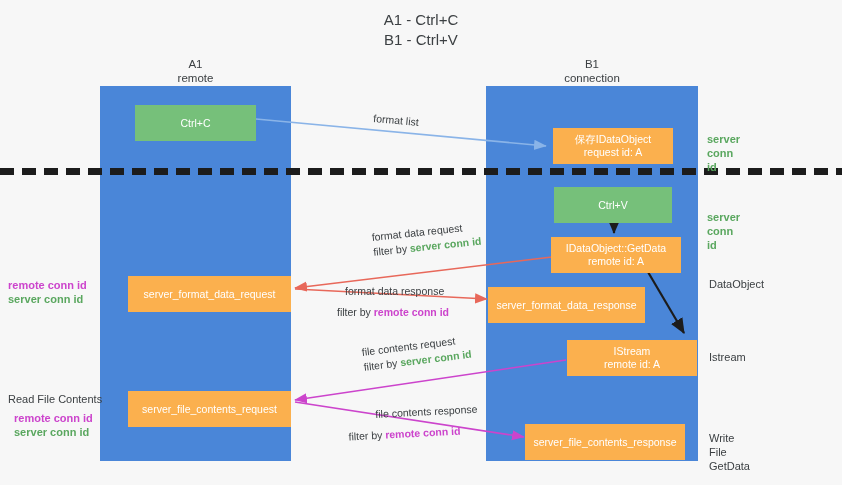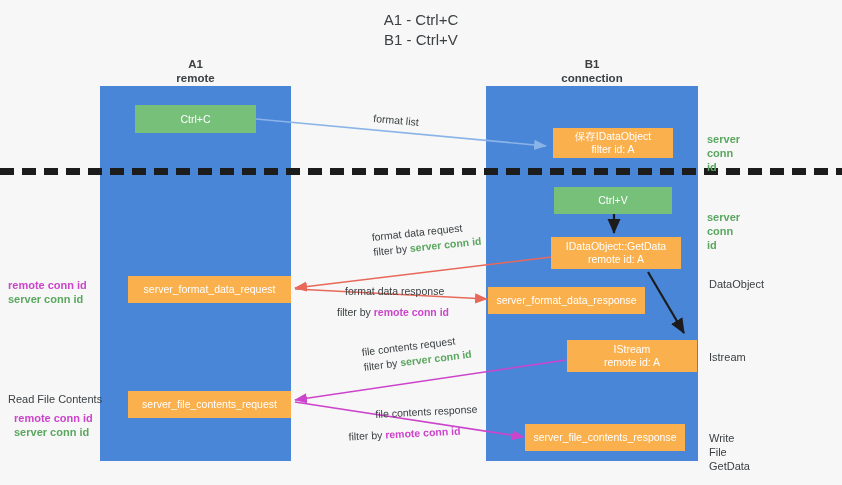--- a/index.html
+++ b/index.html
@@ -35,21 +35,20 @@
     white-space: pre-line;
   }
 
   
   .lane-header {
     text-align: center;
     font-size: 11.5px;
     line-height: 14px;
     color: #3c4043;
     white-space: pre-line;
-    font-weight: bold;
   }
   #lane-a-header { left: 100px; top: 57px; width: 191px; }
   #lane-b-header { left: 486px; top: 57px; width: 212px; }
 
   
   .lane-body {
     background: #4a86d8;
     top: 86px;
     height: 375px;
   }
@@ -61,21 +60,21 @@
     box-sizing: border-box;
     display: flex;
     flex-direction: column;
     align-items: center;
     justify-content: center;
     text-align: center;
     font-size: 10.5px;
     line-height: 13px;
     color: #ffffff;
     white-space: pre-line;
-    padding: 10px 4px;
+    padding: 18px 4px;
   }
   .box.green  { background: #76c07a; }
   .box.orange { background: #fbb04e; }
 
   
   #divider {
     left: 0; top: 168px;
     width: 842px;
     height: 7px;
     background: repeating-linear-gradient(to right,
@@ -159,21 +158,21 @@
 
   <div class="abs" id="divider"></div>
 
   <div class="abs box green" style="left:135px; top:105px; width:121px; height:28px;">Ctrl+C</div>
 
   <div class="abs box orange" style="left:128px; top:276px; width:163px; height:27px;">server_format_data_request</div>
 
   <div class="abs box orange" style="left:128px; top:391px; width:163px; height:27px;">server_file_contents_request</div>
 
   <div class="abs box orange" style="left:553px; top:128px; width:120px; height:30px;">保存IDataObject
-filter id: A</div>
+request id: A</div>
 
   <div class="abs box green" style="left:554px; top:187px; width:118px; height:27px;">Ctrl+V</div>
 
   <div class="abs box orange" style="left:551px; top:237px; width:130px; height:32px;text-align:center;">IDataObject::GetData
 remote id: A</div>
 
   <div class="abs box orange" style="left:488px; top:287px; width:157px; height:27px;">server_format_data_response</div>
 
   <div class="abs box orange" style="left:567px; top:340px; width:130px; height:32px;">IStream
 remote id: A</div>

